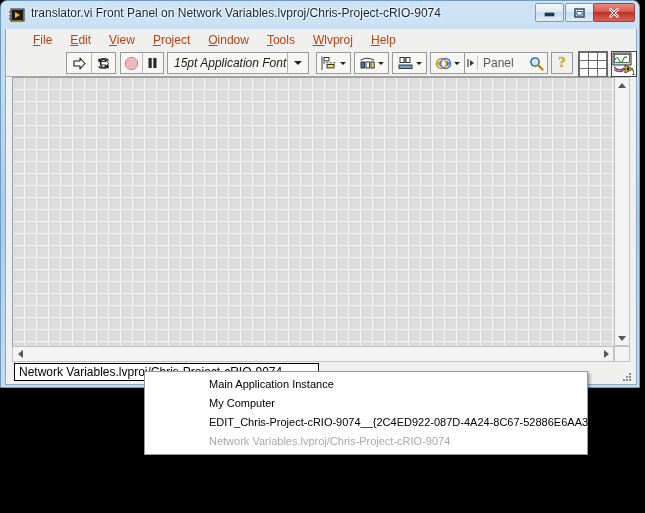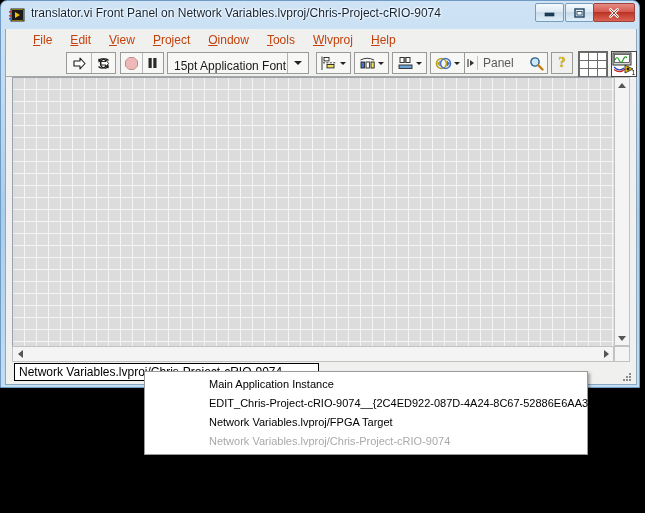--- a/index.html
+++ b/index.html
@@ -130,21 +130,21 @@
   }
   .tbtn:last-child { border-right: none; }
 
   #font-combo {
     position: absolute;
     left: 161px; top: 2px;
     width: 142px; height: 22px;
     border: 1px solid #9a9a9a;
     background: #f7f7f5;
     box-sizing: border-box;
-    display: flex; align-items: flex-end;
+    display: flex; align-items: center; font-style: italic;
   }
   #font-combo .fc-label {
     flex: 1;
     font-size: 12px;
     color: #1a1a1a;
     padding-left: 6px;
     white-space: nowrap;
     overflow: hidden;
   }
   #font-combo .fc-arrow {
@@ -622,16 +622,16 @@
           </g>
         </svg>
       </div>
     </div>
 
   </div>
 </div>
 
 <div id="target-menu">
   <div class="tm-item">Main Application Instance</div>
+  <div class="tm-item">My Computer</div>
   <div class="tm-item">EDIT_Chris-Project-cRIO-9074__{2C4ED922-087D-4A24-8C67-52886E6AA3B3}</div>
-  <div class="tm-item">Network Variables.lvproj/FPGA Target</div>
   <div class="tm-item disabled">Network Variables.lvproj/Chris-Project-cRIO-9074</div>
 </div>
 
 </body></html>

